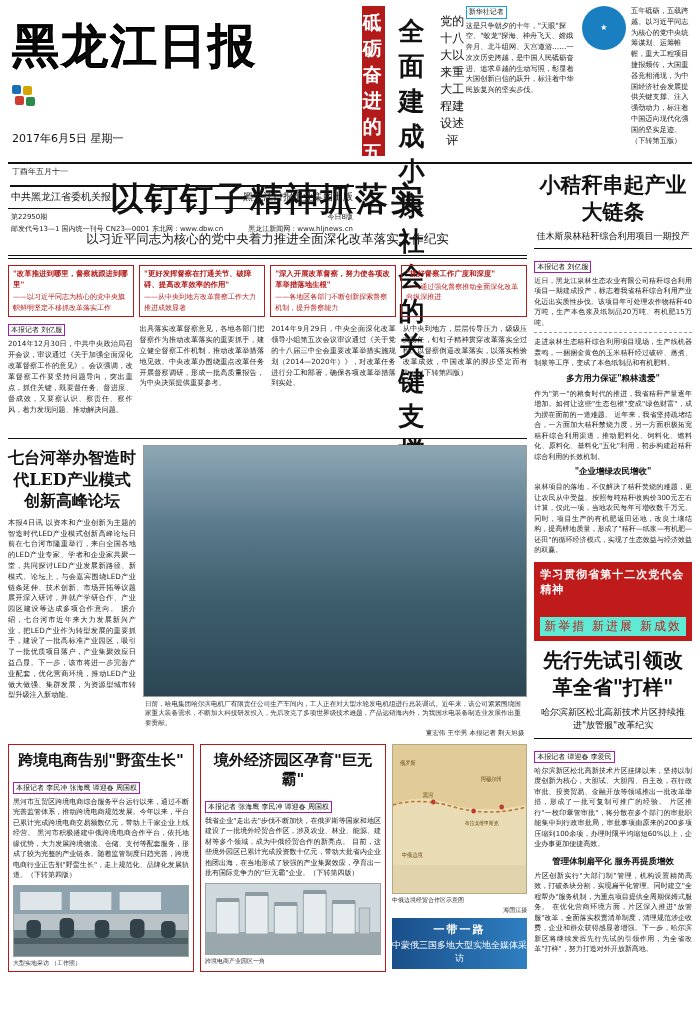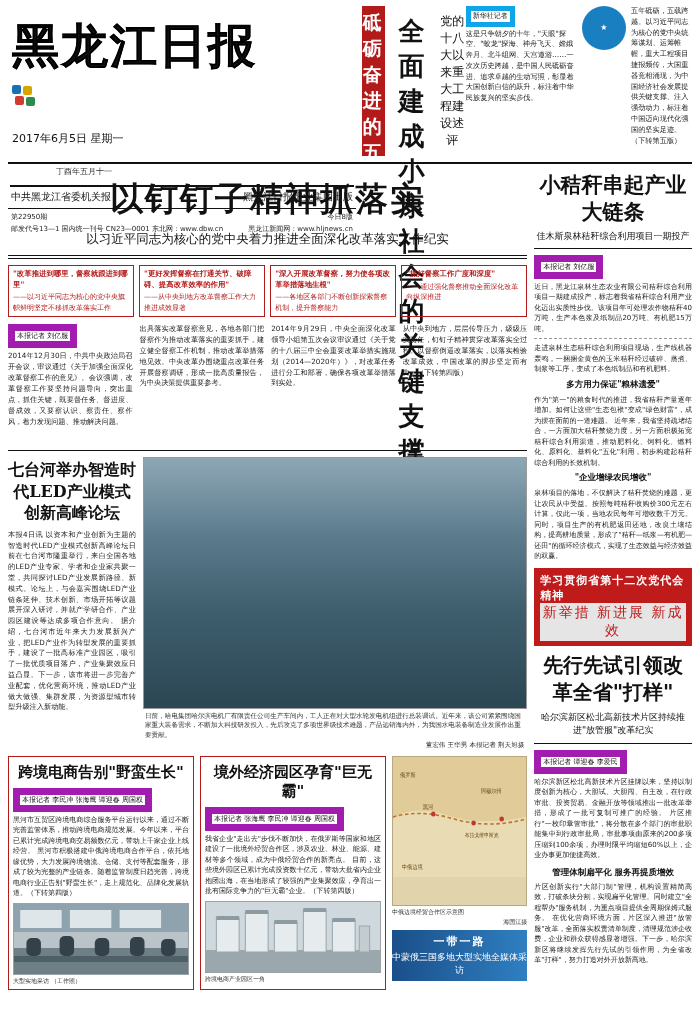--- a/index.html
+++ b/index.html
@@ -20,41 +20,41 @@
     -webkit-text-stroke:0.4px #000;
   }
   .mast-sub{display:flex;align-items:flex-start;gap:20px;margin-top:16px;padding-left:4px;font-size:9px;flex-direction:column;}
   .logo-dots{width:26px;height:22px;position:relative;flex:0 0 26px;}
   .logo-dots i{position:absolute;display:block;width:9px;height:9px;border-radius:2px;}
   .logo-dots i:nth-child(1){left:0;top:0;background:#1b6fb5;}
   .logo-dots i:nth-child(2){left:11px;top:1px;background:#d6a500;}
   .logo-dots i:nth-child(3){left:3px;top:11px;background:#d03c2f;}
   .logo-dots i:nth-child(4){left:14px;top:12px;background:#2c8a4b;}
   .mast-date{font-size:11px;}
-  .mast-lunar{font-size:8px;color:#333;margin-left:44px;}
+  .mast-lunar{font-size:8px;color:#333;}
   .mast-rule{border-top:2px solid #111;margin:8px 2px 3px 2px;}
   .mast-org{font-size:10px;display:flex;justify-content:space-between;padding:0 3px;}
   .mast-meta{font-size:7px;color:#222;display:flex;justify-content:space-between;padding:3px 3px 0 3px;border-top:1px solid #111;margin-top:4px;}
   .mast-meta2{font-size:7px;color:#222;display:flex;justify-content:space-between;padding:2px 3px 0 3px;}
 
   .mast-right{flex:1;display:flex;flex-direction:row;}
   .banner{
     background:#b31b1b;color:#fff;text-align:center;
     font-family:"DejaVu Serif","Liberation Serif",serif;
     font-weight:bold;font-size:19px;letter-spacing:3px;padding:4px 0;
   }
   .lead-title{
     font-family:"DejaVu Serif","Liberation Serif",serif;
     font-weight:bold;font-size:26px;text-align:center;margin-top:8px;letter-spacing:1px;
   }
   .lead-sub{text-align:center;font-size:12px;margin-top:7px;color:#111;}
   .lead-rule{border-top:1px solid #111;margin:6px 0 4px 0;}
   .lead-body{display:flex;gap:6px;font-size:7.2px;line-height:1.5;color:#222;}
   .lead-col{flex:1;}
-  .tagline{font-size:7px;border:5px solid #0ea5e9;display:inline-block;padding:0 2px;margin-bottom:2px;}
+  .tagline{font-size:7px;border:1px solid #0ea5e9;display:inline-block;padding:0 2px;margin-bottom:2px;}
   .circle-logo{
     width:44px;height:44px;border-radius:50%;background:#1a7fc1;flex:0 0 44px;
     display:flex;align-items:center;justify-content:center;color:#fff;font-size:8px;
     margin-right:5px;
   }
 
   
   .hr-thick{border-top:2px solid #111;margin:6px 0 0 0;}
   .body-wrap{display:flex;gap:7px;margin-top:5px;}
   .col-main{width:520px;}
@@ -66,21 +66,21 @@
   }
   .head1-sub{text-align:center;font-size:12.5px;margin:9px 0 7px 0;}
   .rule-dbl{border-top:1px solid #111;border-bottom:1px solid #111;height:2px;margin:4px 0 6px;}
 
   .quadbox{display:flex;gap:5px;margin-bottom:7px;}
   .qb{flex:1;border:1px solid #b31b1b;padding:3px 4px;font-size:7px;line-height:1.45;color:#b31b1b;}
   .qb b{display:block;font-size:7.4px;margin-bottom:2px;}
 
   .news-cols{display:flex;gap:7px;font-size:7.2px;line-height:1.52;color:#222;text-align:justify;}
   .news-cols .c{flex:1;}
-  .byline{font-size:7px;border:7px solid #a21caf;padding:0 2px;display:inline-block;margin-bottom:3px;}
+  .byline{font-size:7px;border:1px solid #a21caf;padding:0 2px;display:inline-block;margin-bottom:3px;}
 
   
   .mid{display:flex;gap:7px;margin-top:22px;border-top:1px solid #111;padding-top:6px;}
   .mid-left{width:128px;}
   .mid-left h3{
     font-family:"DejaVu Serif","Liberation Serif",serif;
     font-size:16px;line-height:1.35;text-align:center;margin:2px 0 6px 0;font-weight:bold;
   }
   .mid-left p{font-size:7.2px;line-height:1.5;margin:0;text-align:justify;color:#222;}
   .photo{
@@ -102,21 +102,21 @@
   
   .r-title{
     font-family:"DejaVu Serif","Liberation Serif",serif;
     font-weight:bold;font-size:21px;line-height:1.3;text-align:center;margin:2px 0 4px;
   }
   .r-sub{text-align:center;font-size:9px;margin-bottom:5px;}
   .r-body{font-size:7px;line-height:1.5;text-align:justify;color:#222;}
   .r-kicker{text-align:center;font-size:8.5px;margin:4px 0;font-weight:bold;}
   .redband{background:#c01b1b;color:#fff;padding:5px 6px;margin:6px 0;}
   .redband .t1{font-size:11px;font-weight:bold;letter-spacing:1px;}
-  .redband .t2{background:#e5e5e5;color:#c01b1b;font-size:14px;text-align:center;margin-top:0;padding:1px 0;letter-spacing:2px;}
+  .redband .t2{background:#5eead4;color:#c01b1b;font-size:12px;text-align:center;margin-top:20px;padding:1px 0;letter-spacing:2px;}
   .r-head2{
     font-family:"DejaVu Serif","Liberation Serif",serif;
     font-weight:bold;font-size:20px;text-align:center;line-height:1.35;margin:6px 0 5px;
   }
   .r-lead{font-size:9px;text-align:center;line-height:1.5;margin-bottom:5px;}
   .r-h3{font-size:8.5px;font-weight:bold;text-align:center;margin:6px 0 3px;}
 
   .hairline{border-top:1px solid #111;margin:5px 0;}
   .dash{border-top:1px dashed #999;margin:4px 0;}
 

